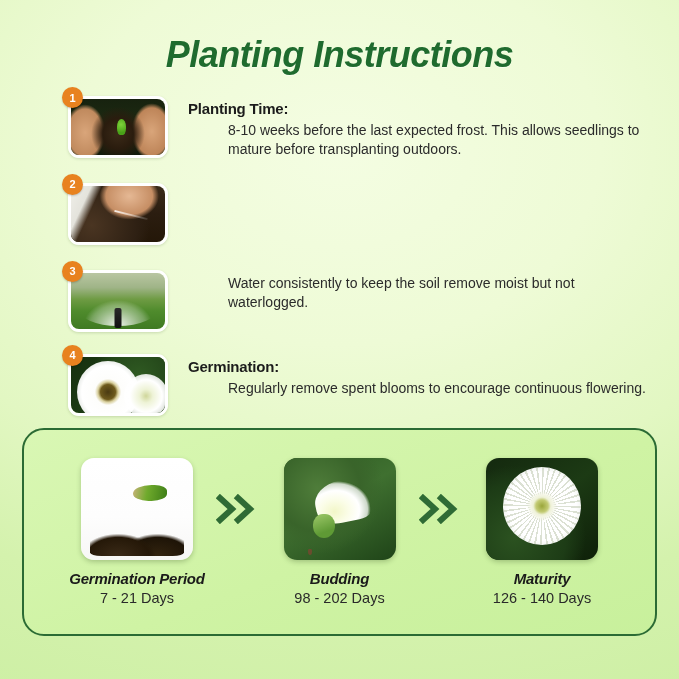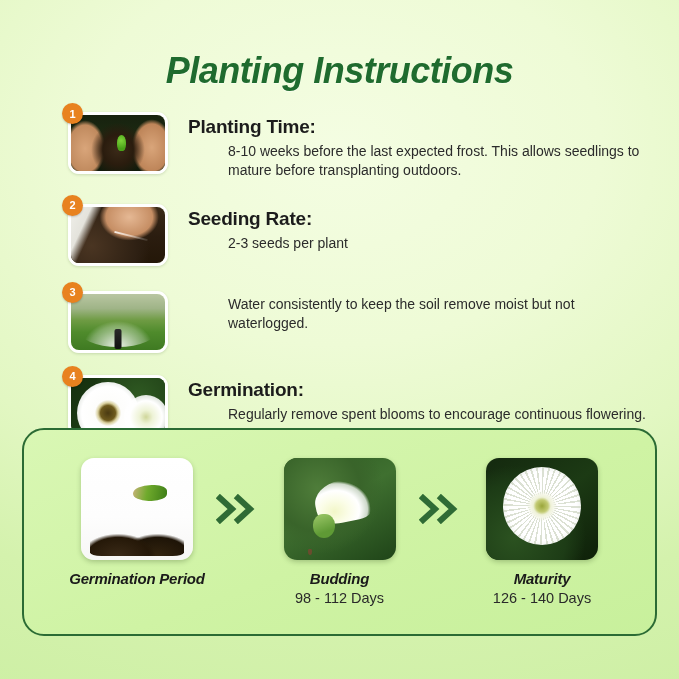--- a/index.html
+++ b/index.html
@@ -13,21 +13,21 @@
   }
 
   
   .title {
     text-align: center;
     font-size: 36px;
     font-weight: bold;
     font-style: italic;
     color: #1f6b2e;
     letter-spacing: -0.5px;
-    padding-top: 50px;
+    padding-top: 34px;
     text-shadow: 0 1px 0 rgba(255,255,255,0.45);
   }
 
   
   .steps {
     margin-top: 20px;
     padding-left: 68px;
     padding-right: 28px;
   }
   .step {
@@ -70,21 +70,21 @@
     font-weight: bold;
     display: flex;
     align-items: center;
     justify-content: center;
     z-index: 5;
     box-shadow: 0 1px 2px rgba(0,0,0,0.2);
   }
 
   .step-text { padding-top: 4px; }
   .step-heading {
-    font-size: 19px;
+    font-size: 15px;
     font-weight: bold;
     color: #1c1c1c;
     margin-bottom: 4px;
     letter-spacing: -0.2px;
   }
   .step-body {
     font-size: 14px;
     line-height: 1.35;
     color: #2b2b2b;
     max-width: 420px;
@@ -314,24 +314,20 @@
       </div>
     </div>
 
     <div class="step">
       <div class="thumb-wrap">
         <div class="badge">2</div>
         <div class="thumb">
           <div class="art art-seed-tray"></div>
         </div>
       </div>
-      <div class="step-text">
-        <div class="step-heading">Seeding Rate:</div>
-        <div class="step-body">2-3 seeds per plant</div>
-      </div>
     </div>
 
     <div class="step">
       <div class="thumb-wrap">
         <div class="badge">3</div>
         <div class="thumb">
           <div class="art art-sprinkler"></div>
         </div>
       </div>
       <div class="step-text">
@@ -355,35 +351,36 @@
   </div>
 
   <div class="timeline">
     <div class="timeline-inner">
 
       <div class="stage">
         <div class="stage-img">
           <div class="art art-sprout"></div>
         </div>
         <div class="stage-label">Germination Period</div>
+        <div class="stage-days">7 - 21 Days</div>
       </div>
 
       <div class="arrow">
         <svg width="44" height="30" viewBox="0 0 44 30" aria-hidden="true">
           <path d="M4 4 L16 15 L4 26" fill="none" stroke="#2f6b35" stroke-width="6" stroke-linecap="square" stroke-linejoin="miter"></path>
           <path d="M22 4 L34 15 L22 26" fill="none" stroke="#2f6b35" stroke-width="6" stroke-linecap="square" stroke-linejoin="miter"></path>
         </svg>
       </div>
 
       <div class="stage">
         <div class="stage-img">
           <div class="art art-bud"></div>
         </div>
         <div class="stage-label">Budding</div>
-        <div class="stage-days">98 - 112 Days</div>
+        <div class="stage-days">98 - 202 Days</div>
       </div>
 
       <div class="arrow">
         <svg width="44" height="30" viewBox="0 0 44 30" aria-hidden="true">
           <path d="M4 4 L16 15 L4 26" fill="none" stroke="#2f6b35" stroke-width="6" stroke-linecap="square" stroke-linejoin="miter"></path>
           <path d="M22 4 L34 15 L22 26" fill="none" stroke="#2f6b35" stroke-width="6" stroke-linecap="square" stroke-linejoin="miter"></path>
         </svg>
       </div>
 
       <div class="stage">

